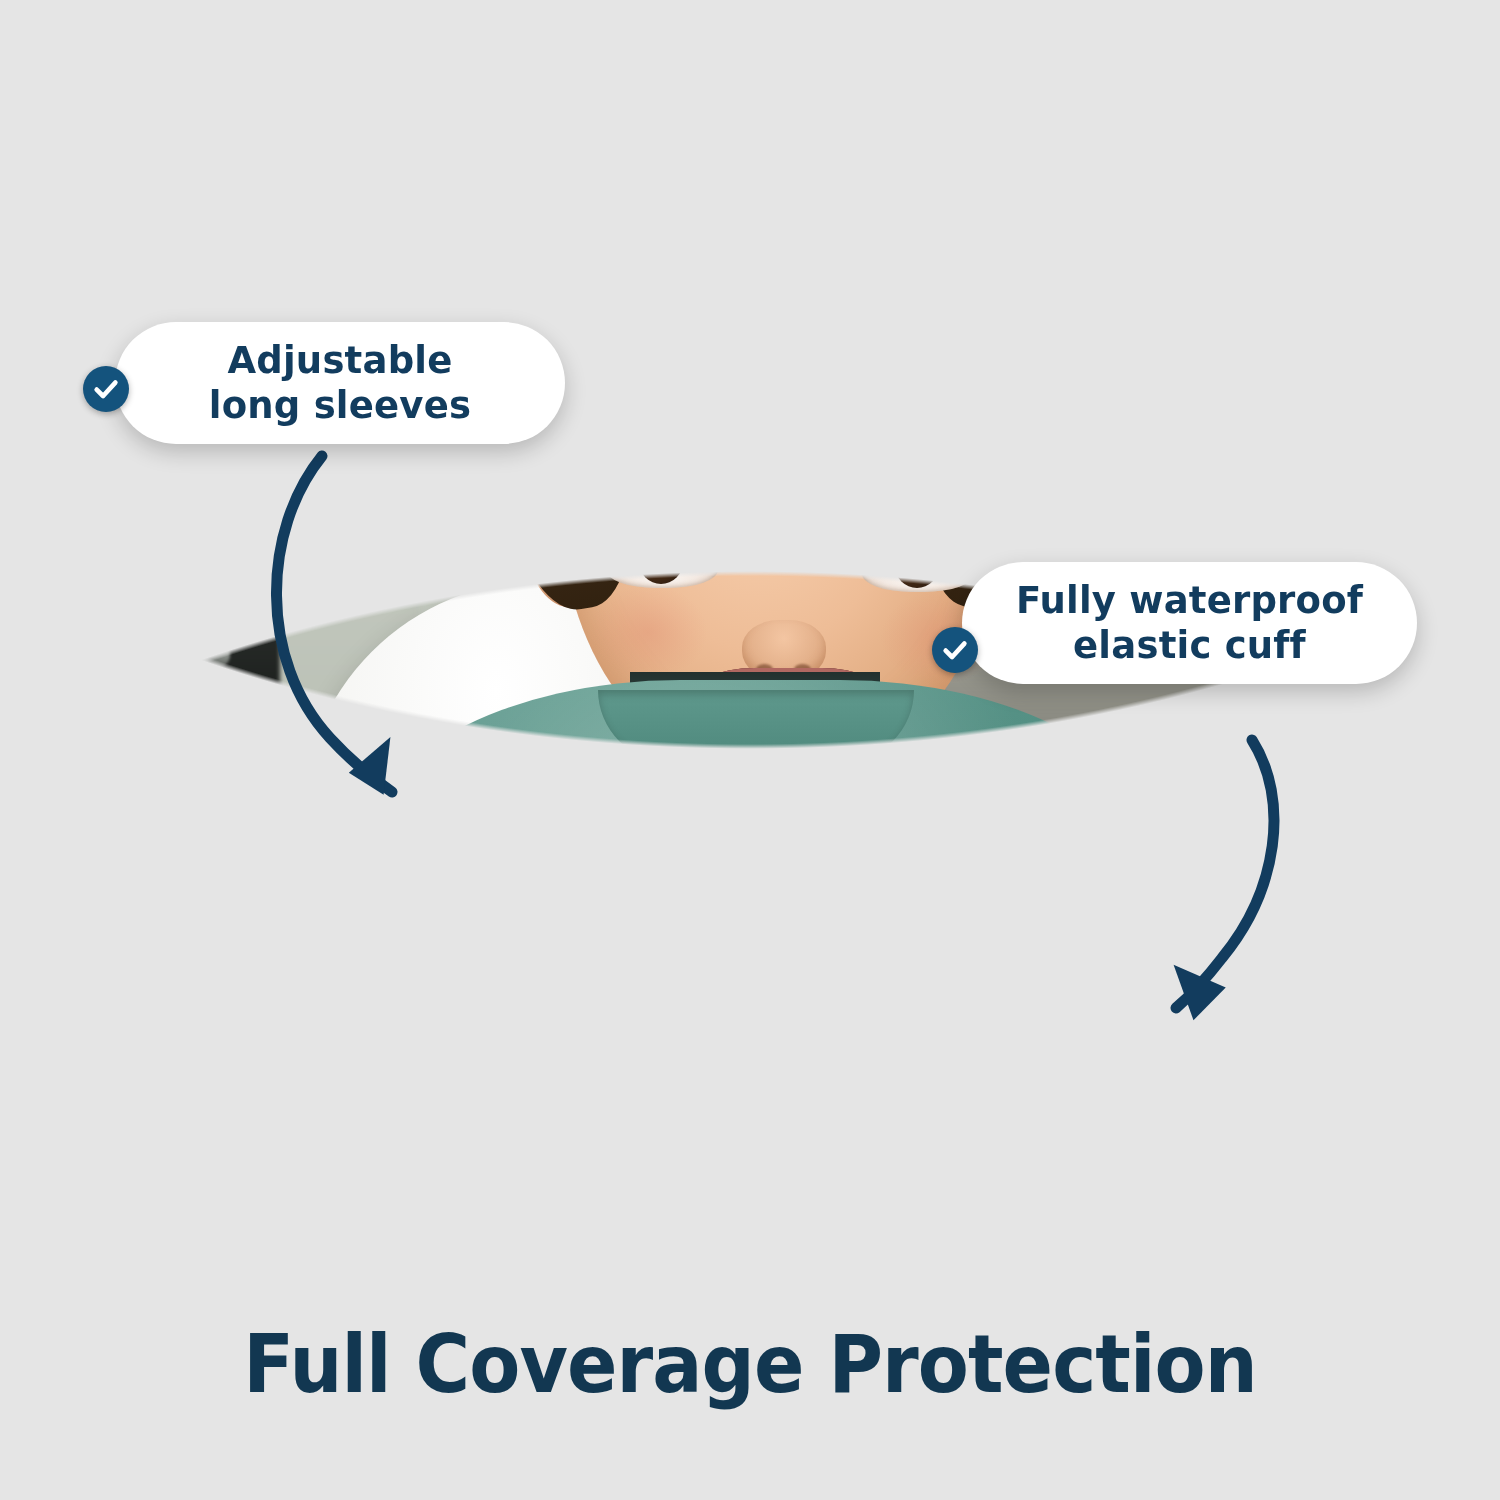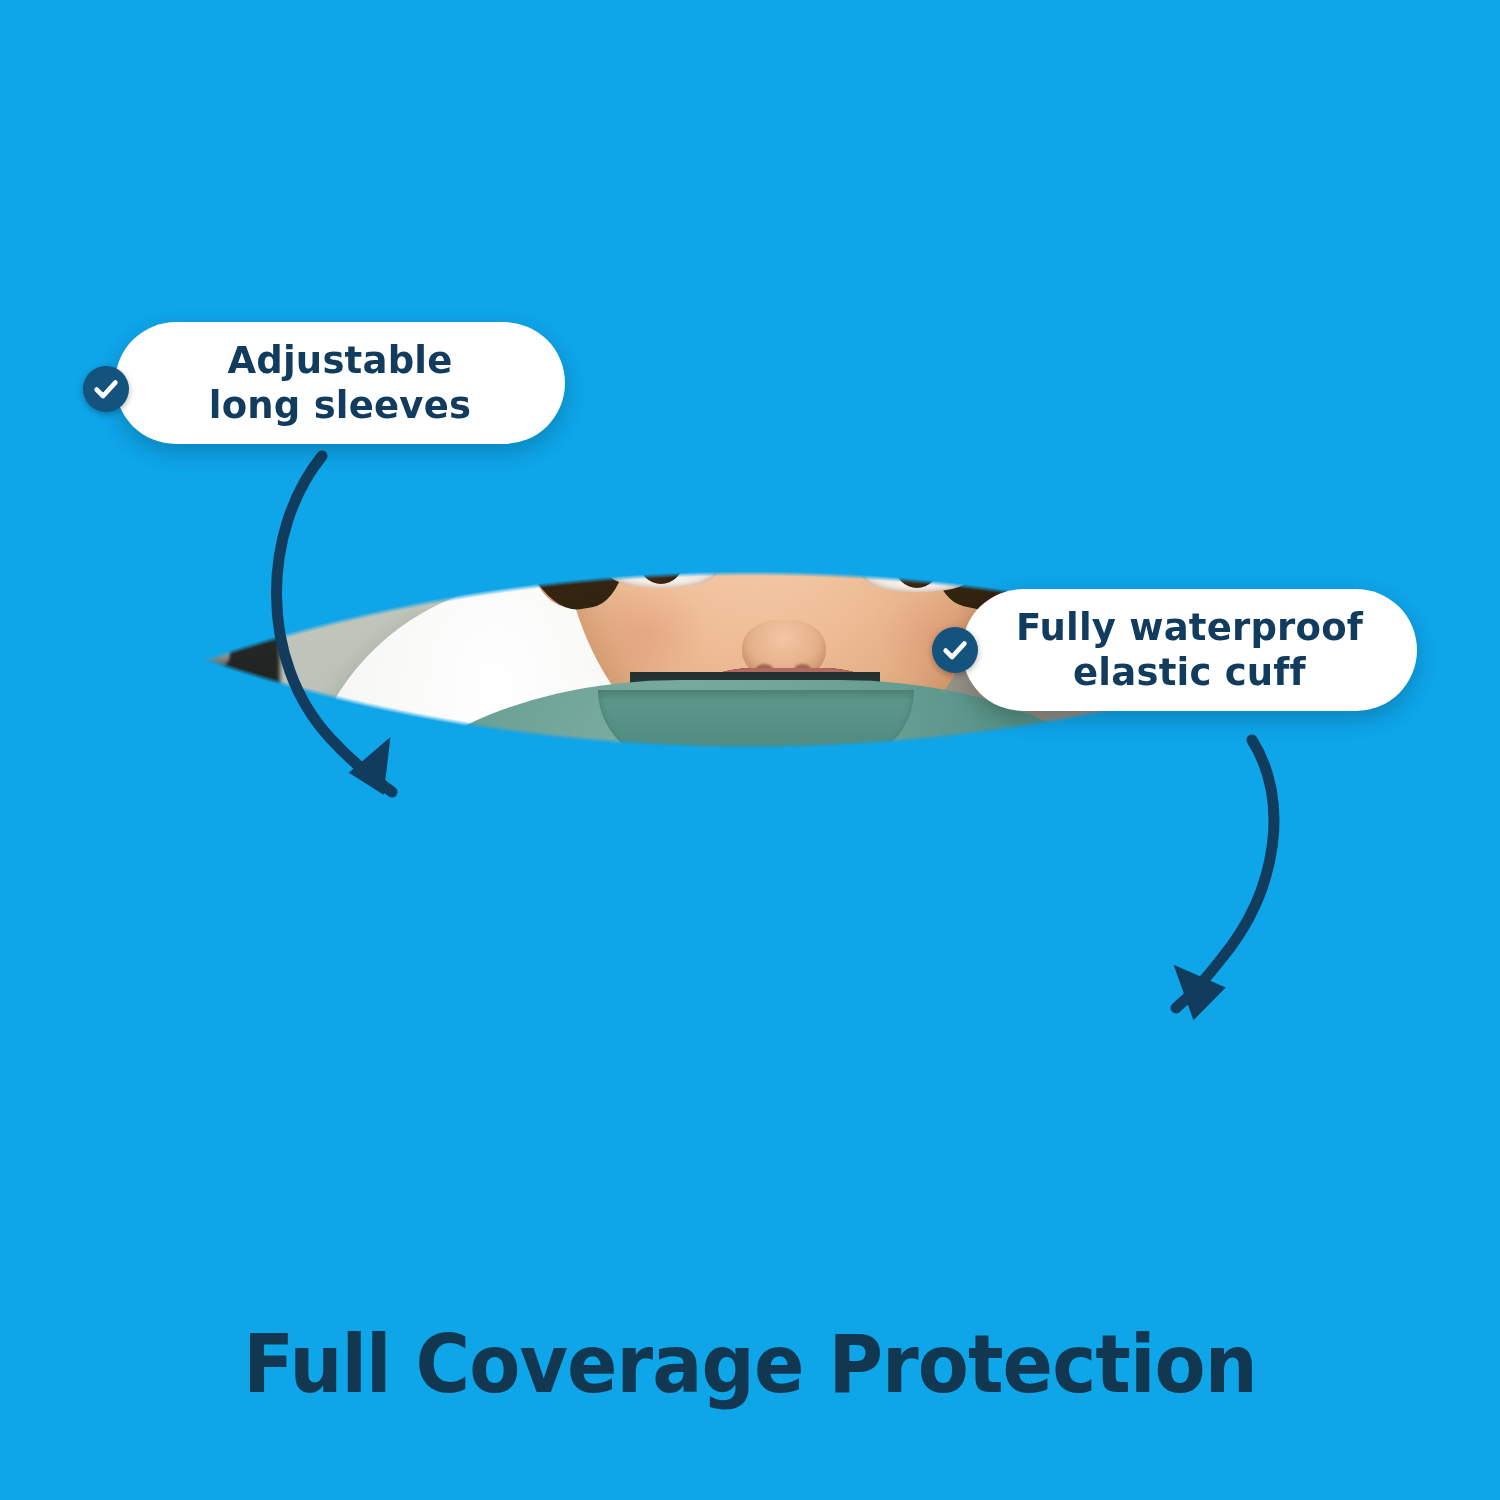--- a/index.html
+++ b/index.html
@@ -1,19 +1,19 @@
 <!DOCTYPE html>
 <html><head>
 <meta charset="utf-8">
 <style>
   * { margin:0; padding:0; box-sizing:border-box; }
   html,body { width:1500px; height:1500px; background:#ffffff;
               font-family:"DejaVu Sans", sans-serif; overflow:hidden; }
 
-  #stage { position:relative; width:1500px; height:1500px; background:#0ea5e9; }
+  #stage { position:relative; width:1500px; height:1500px; background:#e5e5e5; }
 
   
   .photo-wrap{
     position:absolute; left:0; top:60px; width:1500px; height:1200px;
     overflow:hidden;
     -webkit-mask-image:
       radial-gradient(130% 100% at 50% 100%, #000 57%, transparent 57.4%),
       radial-gradient(130% 100% at 50% 0%,  #000 57%, transparent 57.4%);
     -webkit-mask-composite: source-in;
     mask-image:
@@ -255,21 +255,21 @@
     border-radius:6px 14px 16px 16px; transform:skewX(10deg); }
 
   
   .pill{ position:absolute; background:#ffffff; border-radius:999px;
     box-shadow:0 8px 22px rgba(0,0,0,.20);
     display:flex; align-items:center; justify-content:center;
     text-align:center; padding:16px 44px; }
   .pill-text{ color:#123c5e; font-weight:700; font-size:37px; line-height:1.22;
     letter-spacing:.2px; font-family:"DejaVu Sans", sans-serif; white-space:pre-line; }
   .pill-1{ left:115px; top:322px; width:450px; height:122px; }
-  .pill-2{ left:962px; top:589px; width:455px; height:122px; }
+  .pill-2{ left:962px; top:562px; width:455px; height:122px; }
 
   .check-badge{ position:absolute; width:46px; height:46px; border-radius:50%;
     background:#14537d; display:flex; align-items:center; justify-content:center;
     box-shadow:0 2px 6px rgba(0,0,0,.30); }
   .check-badge svg{ width:28px; height:28px; display:block; }
   .cb-1{ left:83px; top:366px; }
   .cb-2{ left:932px; top:627px; }
 
   .arrow-layer{ position:absolute; inset:0; pointer-events:none; }
 

